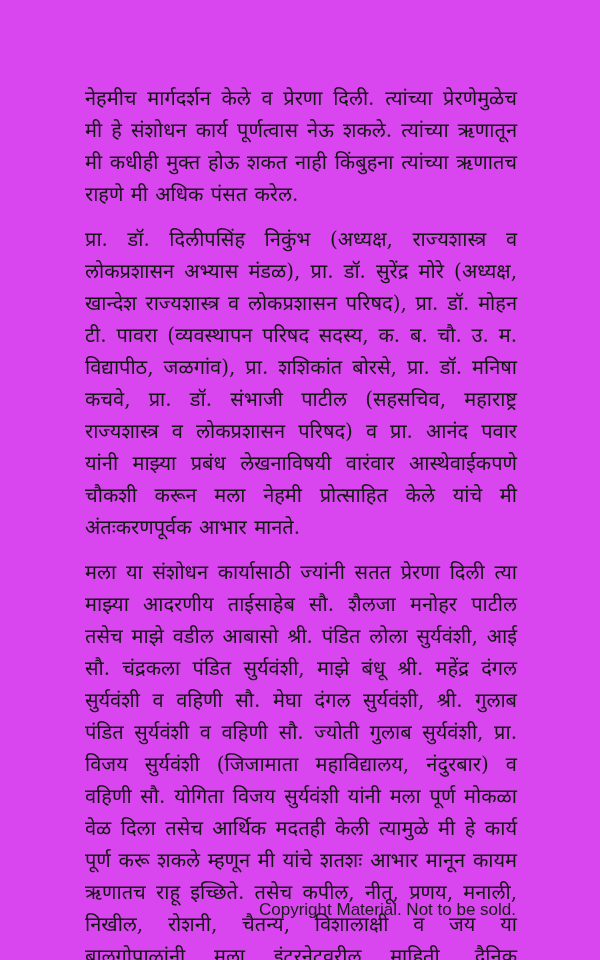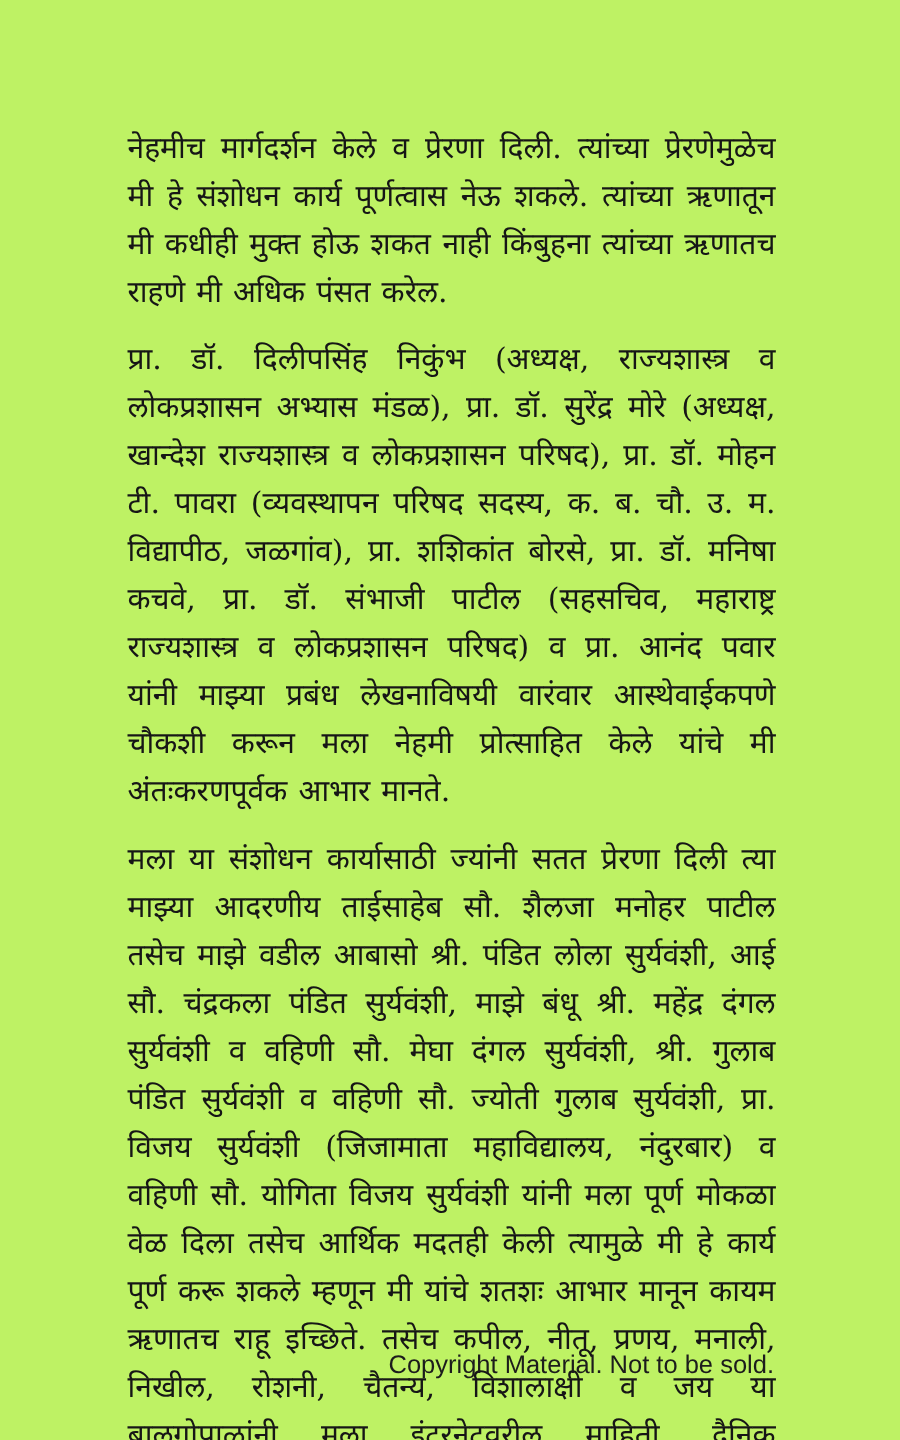--- a/index.html
+++ b/index.html
@@ -4,21 +4,21 @@
 <style>
   html, body {
     margin: 0;
     padding: 0;
     background: #ffffff;
   }
   .page {
     position: relative;
     width: 600px;
     height: 960px;
-    background: #bef264;
+    background: #d946ef;
     overflow: hidden;
     font-family: "DejaVu Serif", serif;
     text-decoration: underline;
   }
   .text-block {
     position: absolute;
     left: 85px;
     top: 82px;
     width: 432px;
   }

